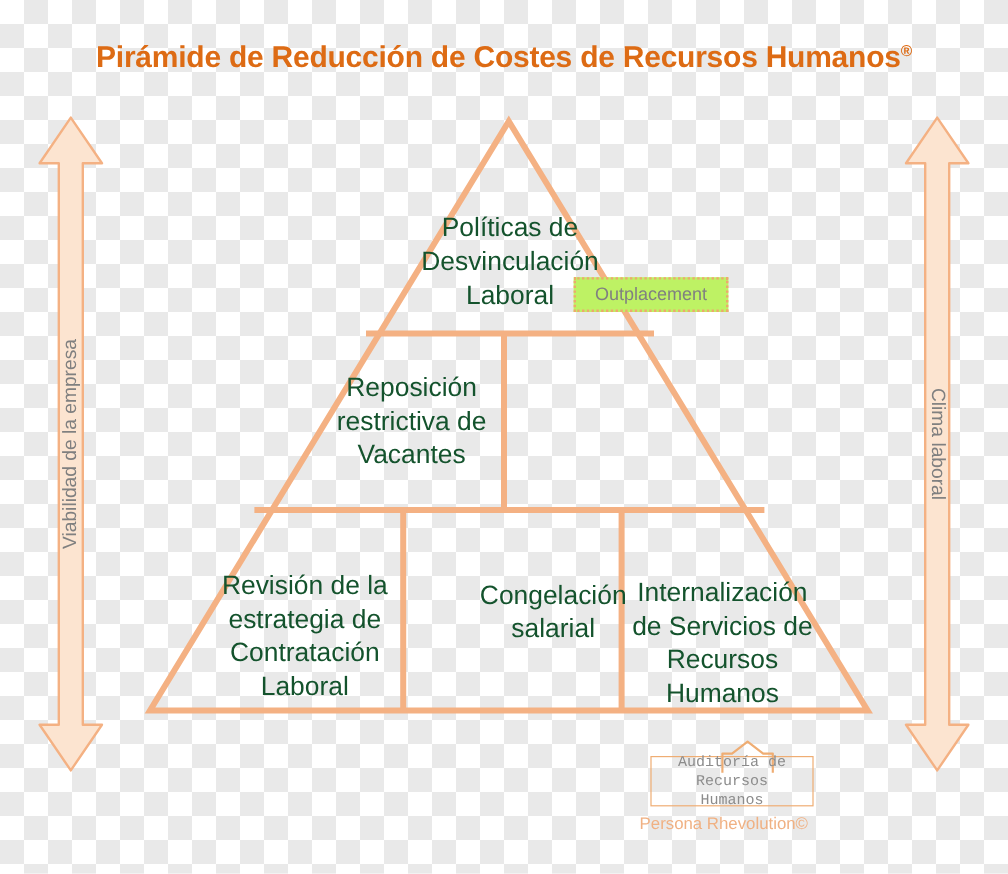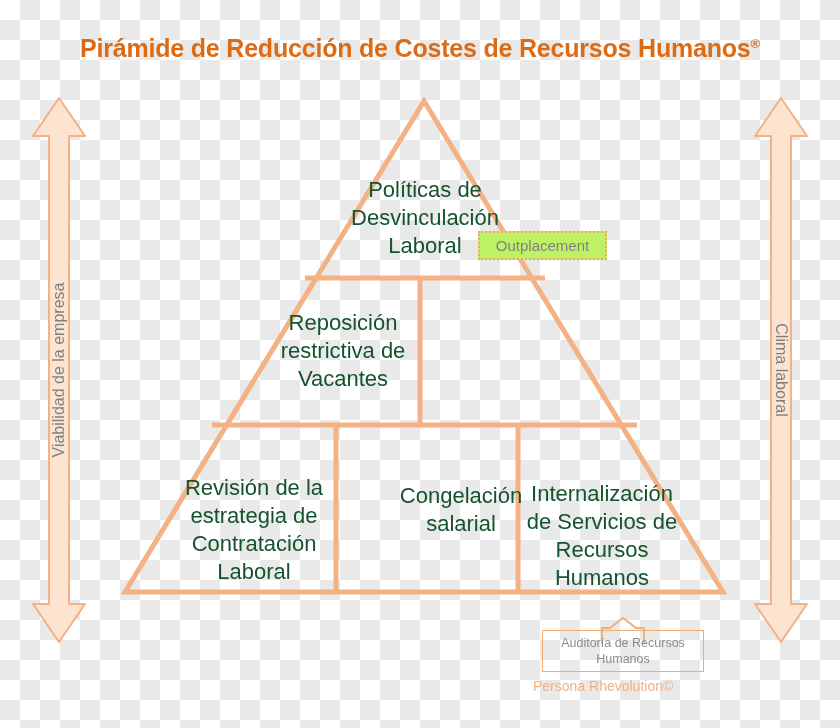--- a/index.html
+++ b/index.html
@@ -160,21 +160,21 @@
     top: 0;
     width: 46px;
     height: 30px;
   }
   .callout .tab svg { display: block; }
 
   .callout-1 { left: 156px; top: 616px; width: 162px; }
   .callout-1 .tab { left: 48px; }
   .callout-2 { left: 352px; top: 616px; width: 162px; }
   .callout-2 .tab { left: 58px; }
-  .callout-3 { left: 542px; top: 616px; width: 162px; }
+  .callout-3 { left: 542px; top: 616px; width: 136px; font-family: Liberation Mono, monospace; }
   .callout-3 .tab { left: 58px; }
 
   
   .signature {
     position: absolute;
     left: 533px;
     top: 678px;
     font-size: 14px;
     color: #f0b183;
     white-space: nowrap;

